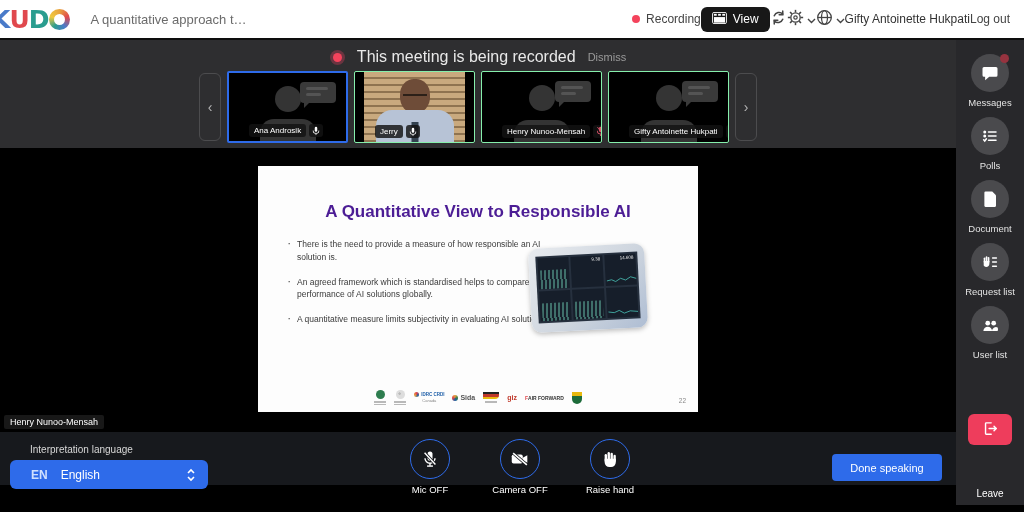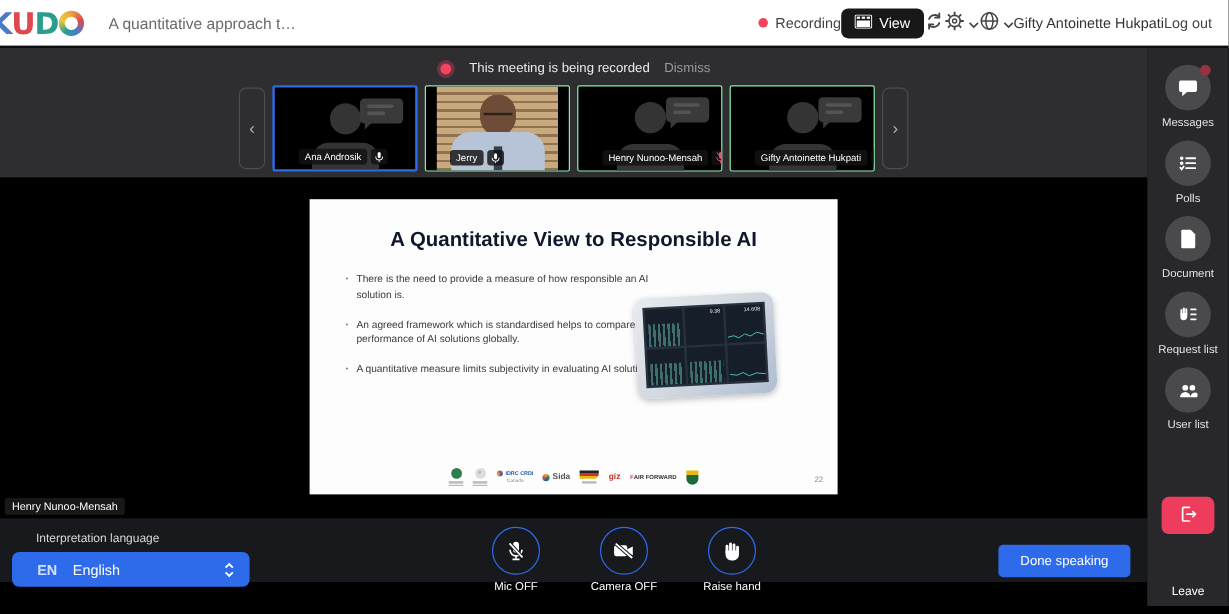--- a/index.html
+++ b/index.html
@@ -29,21 +29,21 @@
   
   .body { flex:1 1 auto; display:flex; min-height:0; }
   .stage-col { width:956px; display:flex; flex-direction:column; }
 
   
   .strip { height:108px; background:#2e2e30; flex:0 0 auto; }
   .banner { height:28px; display:flex; align-items:center; justify-content:center; gap:12px; padding-top:6px; }
   .banner-dot { width:15px; height:15px; border-radius:50%; background:#6b3440;
                 display:flex; align-items:center; justify-content:center; }
   .banner-dot::after { content:""; width:9px; height:9px; border-radius:50%; background:#f4435c; }
-  .banner-text { color:#e8e8e8; font-size:11px; }
+  .banner-text { color:#e8e8e8; font-size:16px; }
   .banner-dismiss { color:#9a9a9a; font-size:11px; cursor:pointer; }
   .thumbs { display:flex; align-items:center; justify-content:center; gap:6px; margin-top:3px; }
   .nav-btn { width:22px; height:68px; background:transparent; border:1px solid #4c4c4e;
              border-radius:6px; color:#b5b5b5; font-size:14px; cursor:pointer; }
   .tile { width:121px; height:72px; background:#000; border:1px solid #86efac;
           border-radius:2px; position:relative; overflow:hidden; flex:0 0 auto; }
   .tile.selected { border:2px solid #2e6bea; }
   .avatar-head { position:absolute; top:13px; left:50%; transform:translateX(-50%);
                  width:26px; height:26px; border-radius:50%; background:#343434; }
   .avatar-body { position:absolute; bottom:-6px; left:50%; transform:translateX(-50%);
@@ -68,21 +68,21 @@
                width:24px; height:5px; border-top:2px solid #2c2018; }
   .p-body { position:absolute; bottom:-2px; left:50%; transform:translateX(-50%);
             width:78px; height:34px; border-radius:16px 16px 0 0; background:#b7c3d6; }
   .p-tie { position:absolute; bottom:0; left:50%; transform:translateX(-50%);
            width:7px; height:20px; background:#33414f; }
 
   
   .stage { height:284px; background:#000; position:relative; flex:0 0 auto; }
   .slide { width:440px; height:246px; background:#fdfdfd; margin:18px auto 0; position:relative;
            box-shadow:0 0 12px rgba(0,0,0,.6); }
-  .slide-title { text-align:center; padding-top:24px; font-size:17px; font-weight:bold; color:#0f172a; }
+  .slide-title { text-align:center; padding-top:36px; font-size:17px; font-weight:bold; color:#4c1d95; }
   .bullets { margin:16px 0 0 30px; width:262px; list-style:none; }
   .bullets li { font-size:8.5px; color:#3a3a3a; line-height:1.5; margin-bottom:12px; position:relative; padding-left:9px; }
   .bullets li::before { content:"·"; position:absolute; left:0; top:0; color:#555; font-weight:bold; }
   .dash { position:absolute; right:52px; top:80px; width:116px; height:84px; border-radius:10px;
           transform:rotate(-3deg); background:linear-gradient(135deg,#e8ebef 0%,#cfd6df 55%,#aebdd3 100%);
           overflow:hidden; box-shadow:0 2px 5px rgba(0,0,0,.25); }
   .dash-screen { position:absolute; inset:8px 7px 9px 7px; background:#26303e;
                  display:grid; grid-template-columns:1fr 1fr 1fr; grid-template-rows:1fr 1fr; gap:2px; padding:2px; }
   .dash-cell { background:#161e2a; position:relative; overflow:hidden; }
   .dash-num { position:absolute; top:1px; right:2px; color:#e8e8e8; font-size:4.5px; }

